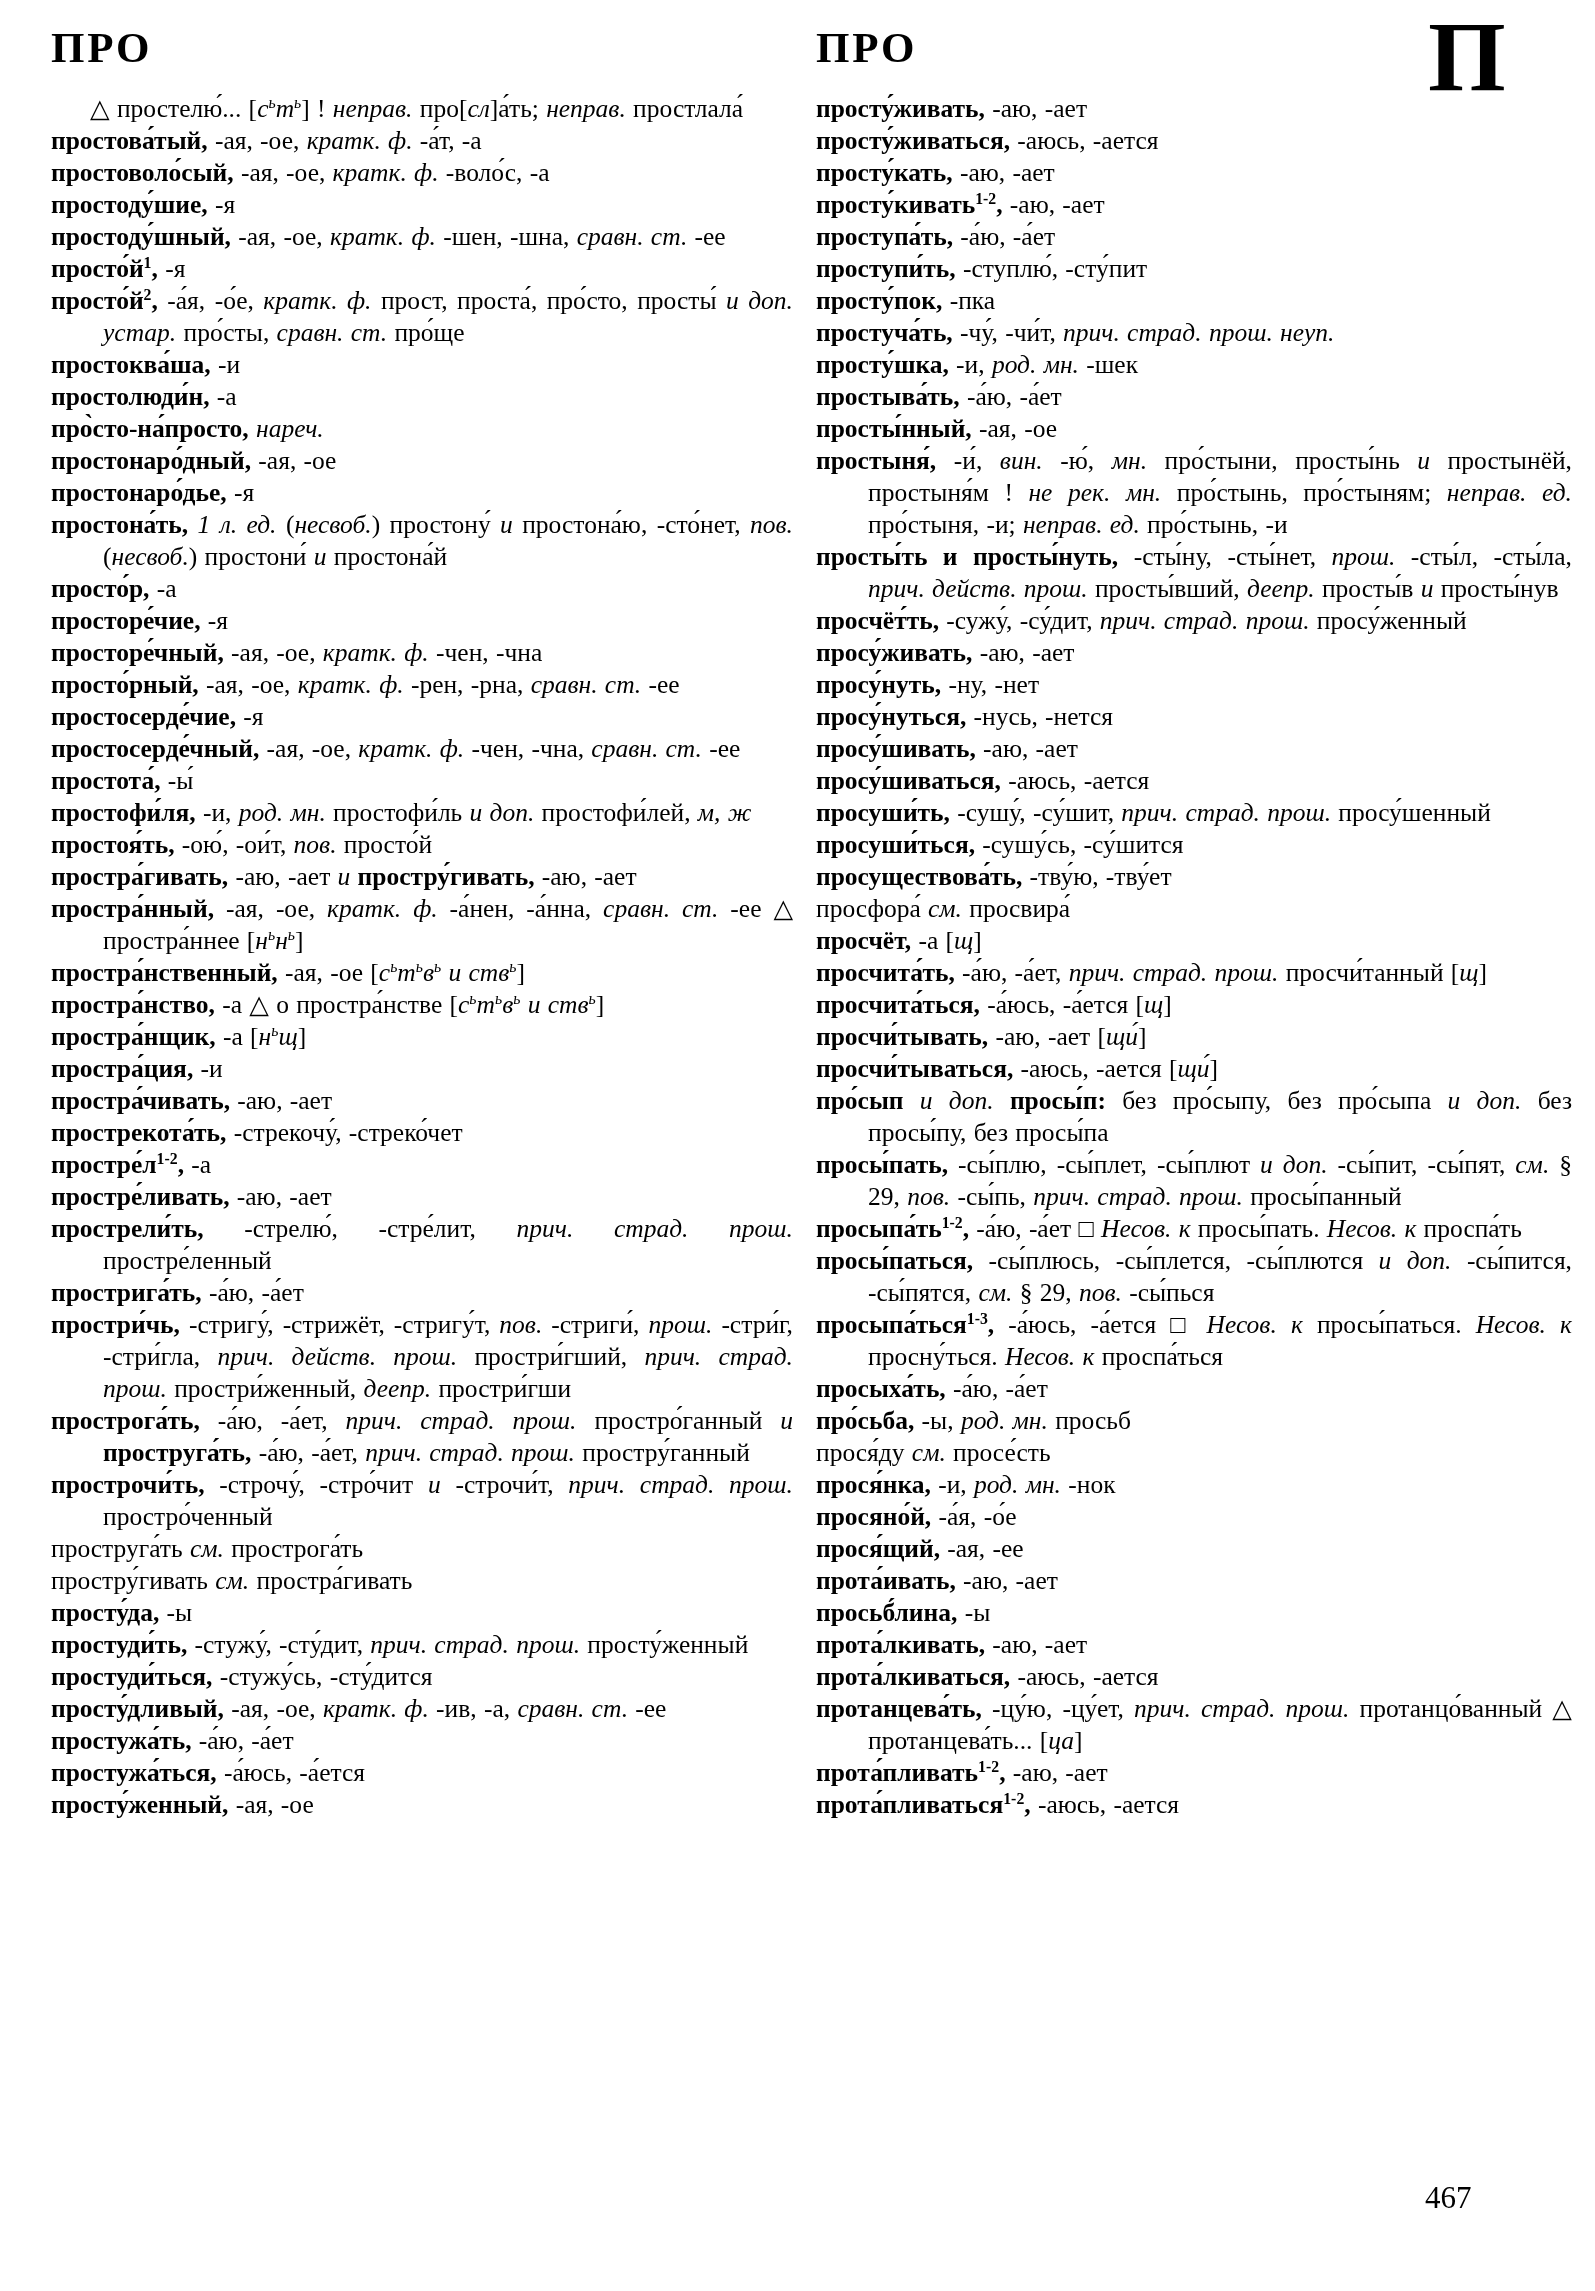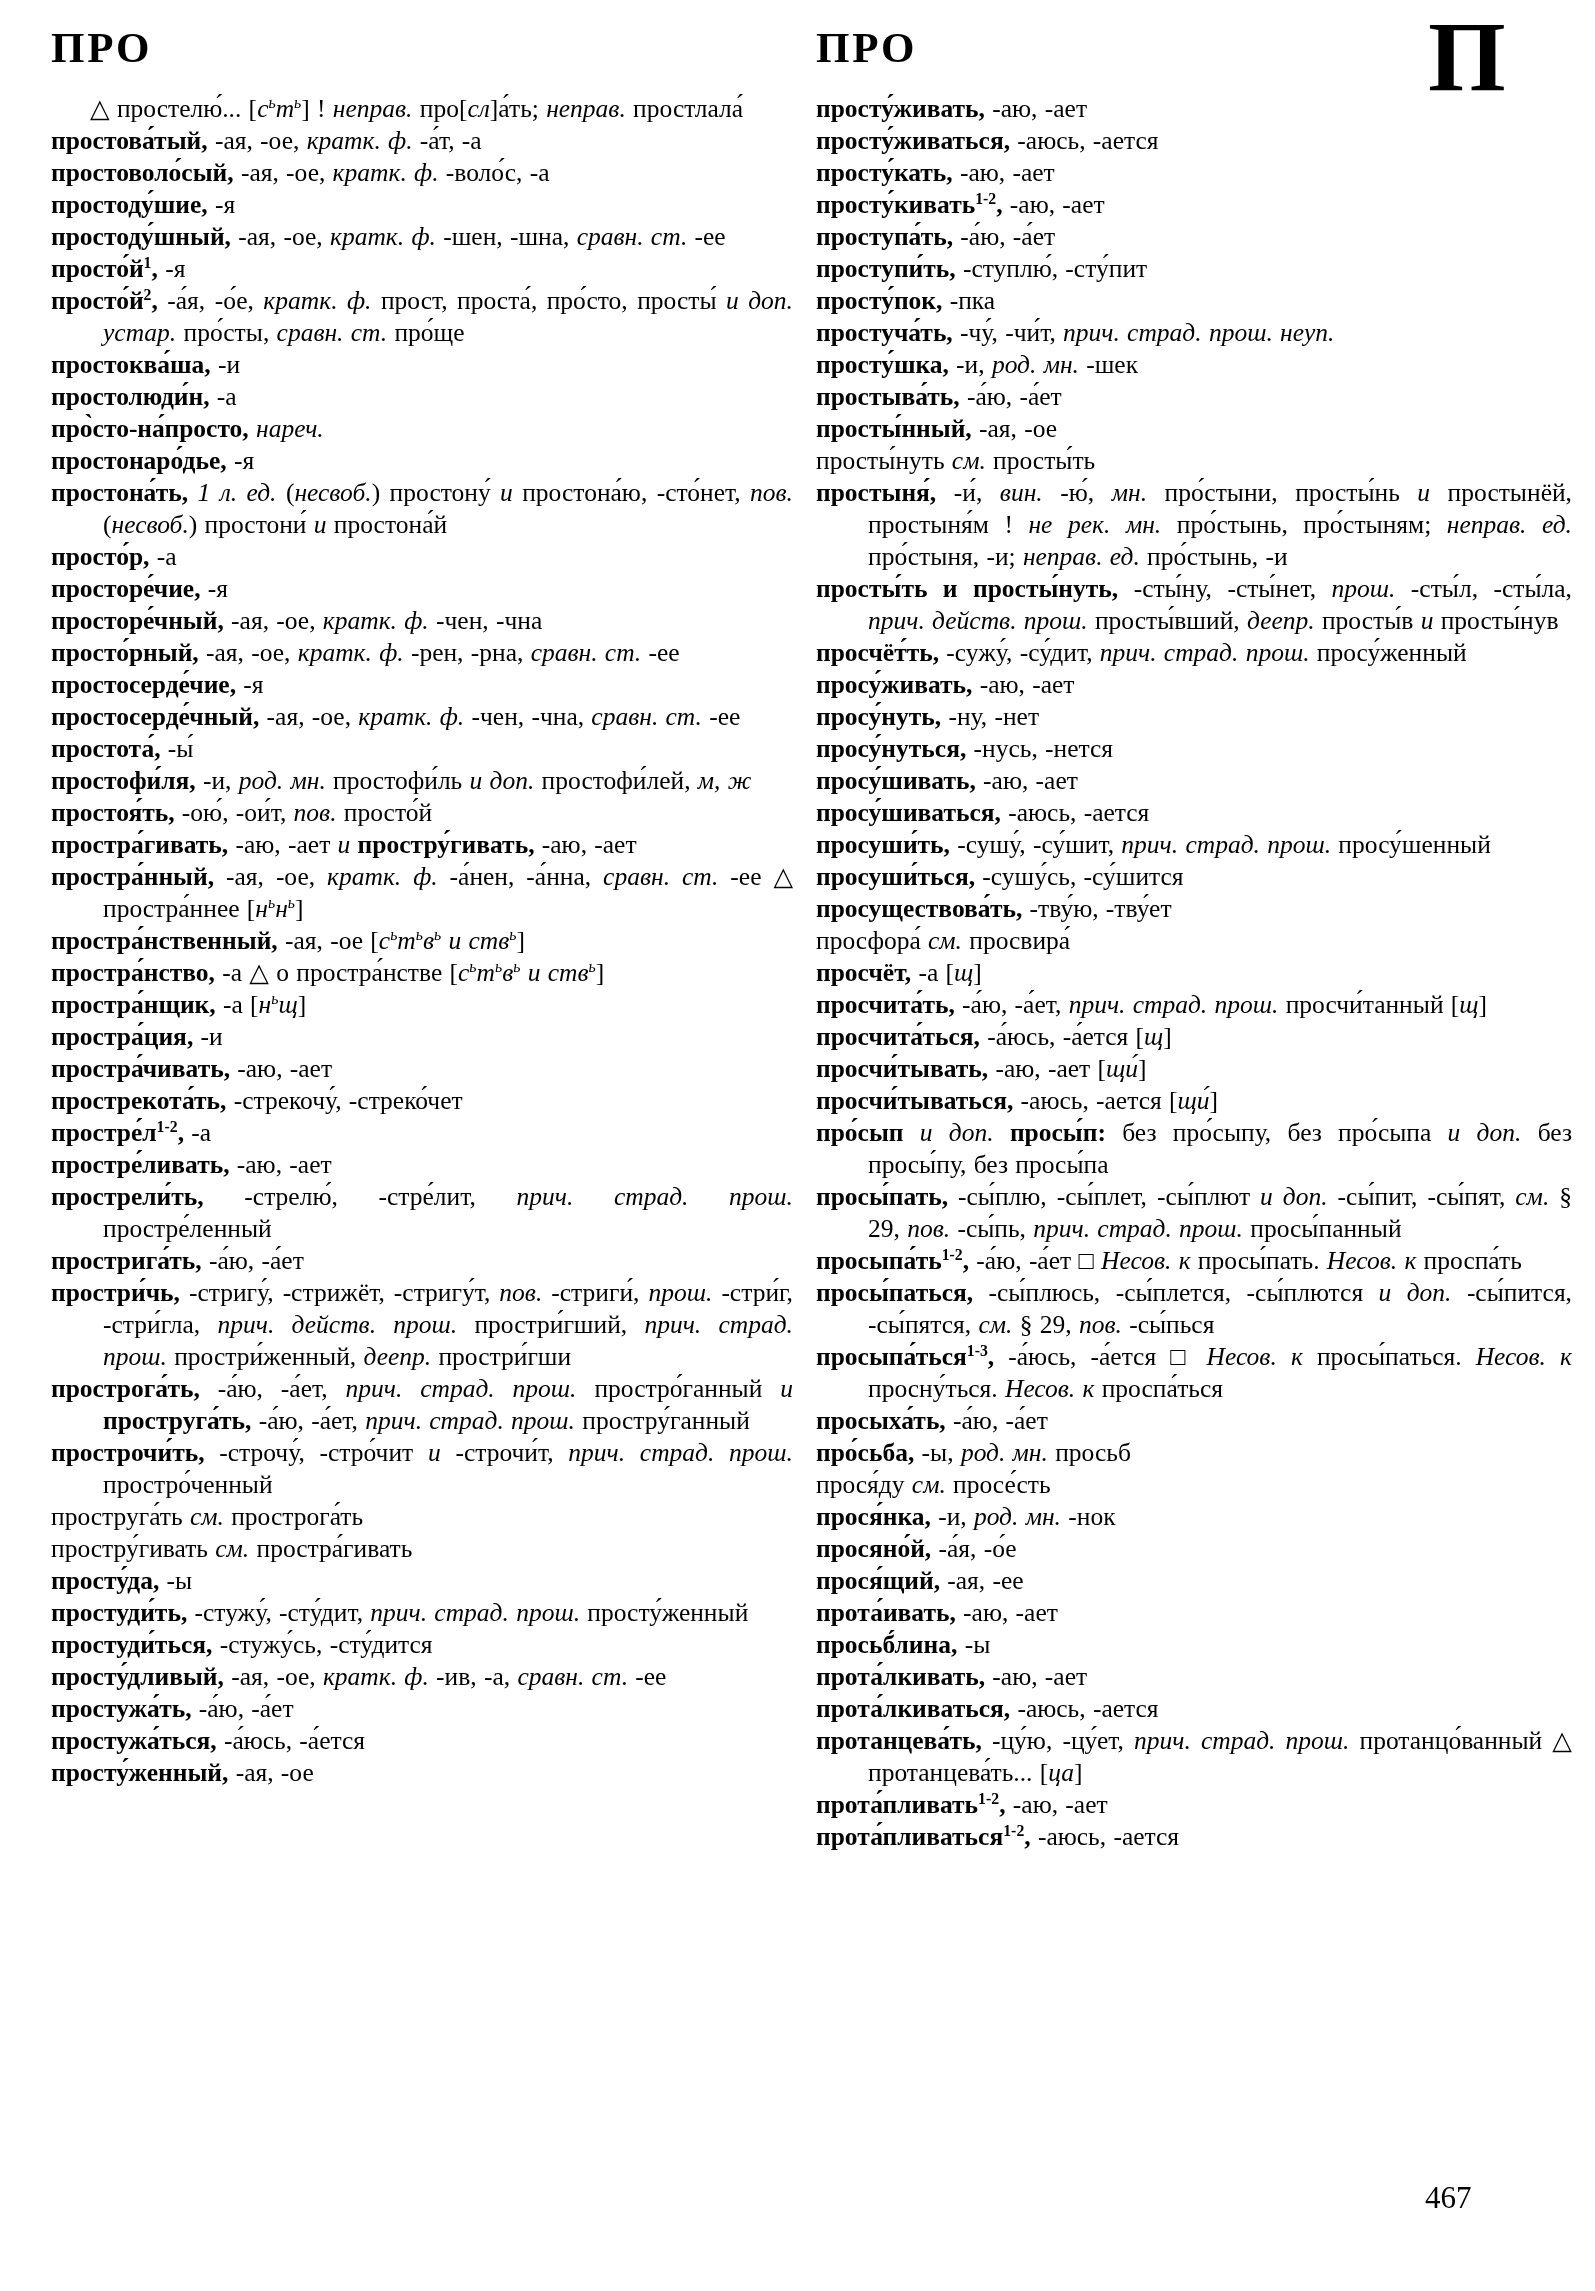--- a/index.html
+++ b/index.html
@@ -51,20 +51,21 @@
         <div class="entry cont">△ простелю́... [<i>с<sup>ь</sup>т<sup>ь</sup></i>] ! <i>неправ.</i> про[<i>сл</i>]а́ть; <i>неправ.</i> простлала́</div>
         <div class="entry"><b>простова́тый,</b> -ая, -ое, <i>кратк. ф.</i> -а́т, -а</div>
         <div class="entry"><b>простоволо́сый,</b> -ая, -ое, <i>кратк. ф.</i> -воло́с, -а</div>
         <div class="entry"><b>простоду́шие,</b> -я</div>
         <div class="entry"><b>простоду́шный,</b> -ая, -ое, <i>кратк. ф.</i> -шен, -шна, <i>сравн. ст.</i> -ее</div>
         <div class="entry"><b>просто́й<sup>1</sup>,</b> -я</div>
         <div class="entry"><b>просто́й<sup>2</sup>,</b> -а́я, -о́е, <i>кратк. ф.</i> прост, проста́, про́сто, просты́ <i>и доп. устар.</i> про́сты, <i>сравн. ст.</i> про́ще</div>
         <div class="entry"><b>простоква́ша,</b> -и</div>
         <div class="entry"><b>простолюди́н,</b> -а</div>
         <div class="entry"><b>про̀сто-на́просто,</b> <i>нареч.</i></div>
+        <div class="entry"><b>простонаро́дный,</b> -ая, -ое</div>
         <div class="entry"><b>простонаро́дье,</b> -я</div>
         <div class="entry"><b>простона́ть,</b> <i>1 л. ед.</i> (<i>несвоб.</i>) простону́ <i>и</i> простона́ю, -сто́нет, <i>пов.</i> (<i>несвоб.</i>) простони́ <i>и</i> простона́й</div>
         <div class="entry"><b>просто́р,</b> -а</div>
         <div class="entry"><b>просторе́чие,</b> -я</div>
         <div class="entry"><b>просторе́чный,</b> -ая, -ое, <i>кратк. ф.</i> -чен, -чна</div>
         <div class="entry"><b>просто́рный,</b> -ая, -ое, <i>кратк. ф.</i> -рен, -рна, <i>сравн. ст.</i> -ее</div>
         <div class="entry"><b>простосерде́чие,</b> -я</div>
         <div class="entry"><b>простосерде́чный,</b> -ая, -ое, <i>кратк. ф.</i> -чен, -чна, <i>сравн. ст.</i> -ее</div>
         <div class="entry"><b>простота́,</b> -ы́</div>
         <div class="entry"><b>простофи́ля,</b> -и, <i>род. мн.</i> простофи́ль <i>и доп.</i> простофи́лей, <i>м, ж</i></div>
@@ -103,21 +104,20 @@
         <div class="entry"><b>просту́живаться,</b> -аюсь, -ается</div>
         <div class="entry"><b>просту́кать,</b> -аю, -ает</div>
         <div class="entry"><b>просту́кивать<sup>1-2</sup>,</b> -аю, -ает</div>
         <div class="entry"><b>проступа́ть,</b> -а́ю, -а́ет</div>
         <div class="entry"><b>проступи́ть,</b> -ступлю́, -сту́пит</div>
         <div class="entry"><b>просту́пок,</b> -пка</div>
         <div class="entry"><b>простуча́ть,</b> -чу́, -чи́т, <i>прич. страд. прош. неуп.</i></div>
         <div class="entry"><b>просту́шка,</b> -и, <i>род. мн.</i> -шек</div>
         <div class="entry"><b>простыва́ть,</b> -а́ю, -а́ет</div>
         <div class="entry"><b>просты́нный,</b> -ая, -ое</div>
-        <div class="entry">просты́нуть <i>см.</i> просты́ть</div>
         <div class="entry"><b>простыня́,</b> -и́, <i>вин.</i> -ю́, <i>мн.</i> про́стыни, просты́нь <i>и</i> простынёй, простыня́м ! <i>не рек. мн.</i> про́стынь, про́стыням; <i>неправ. ед.</i> про́стыня, -и; <i>неправ. ед.</i> про́стынь, -и</div>
         <div class="entry"><b>просты́ть и просты́нуть,</b> -сты́ну, -сты́нет, <i>прош.</i> -сты́л, -сты́ла, <i>прич. действ. прош.</i> просты́вший, <i>деепр.</i> просты́в <i>и</i> просты́нув</div>
         <div class="entry"><b>просчёт́ть,</b> -сужу́, -су́дит, <i>прич. страд. прош.</i> просу́женный</div>
         <div class="entry"><b>просу́живать,</b> -аю, -ает</div>
         <div class="entry"><b>просу́нуть,</b> -ну, -нет</div>
         <div class="entry"><b>просу́нуться,</b> -нусь, -нется</div>
         <div class="entry"><b>просу́шивать,</b> -аю, -ает</div>
         <div class="entry"><b>просу́шиваться,</b> -аюсь, -ается</div>
         <div class="entry"><b>просуши́ть,</b> -сушу́, -су́шит, <i>прич. страд. прош.</i> просу́шенный</div>
         <div class="entry"><b>просуши́ться,</b> -сушу́сь, -су́шится</div>

